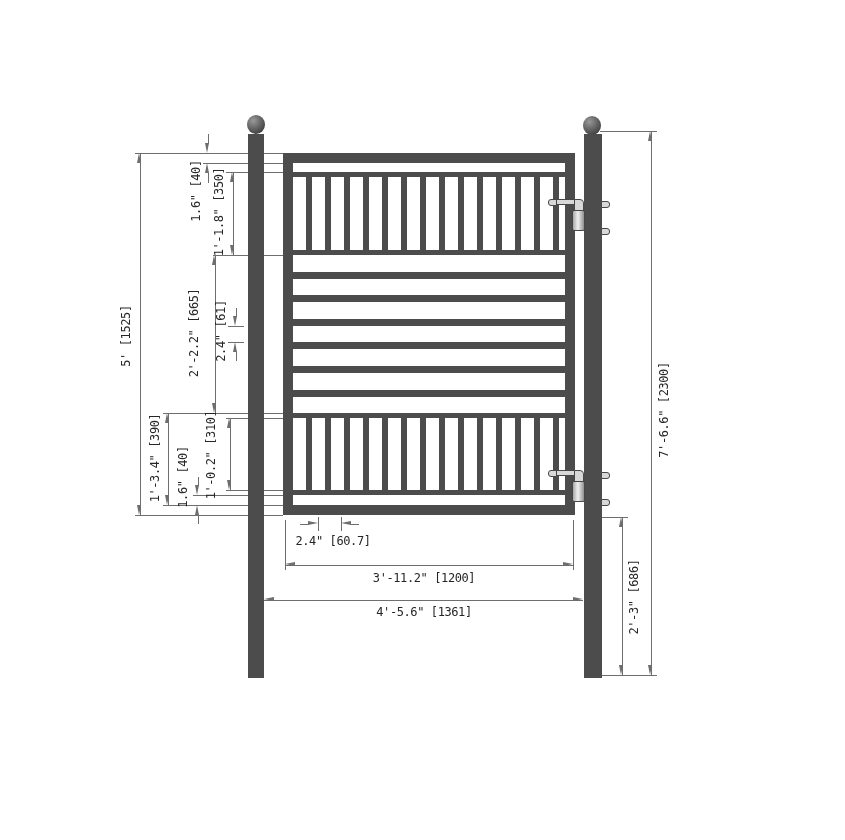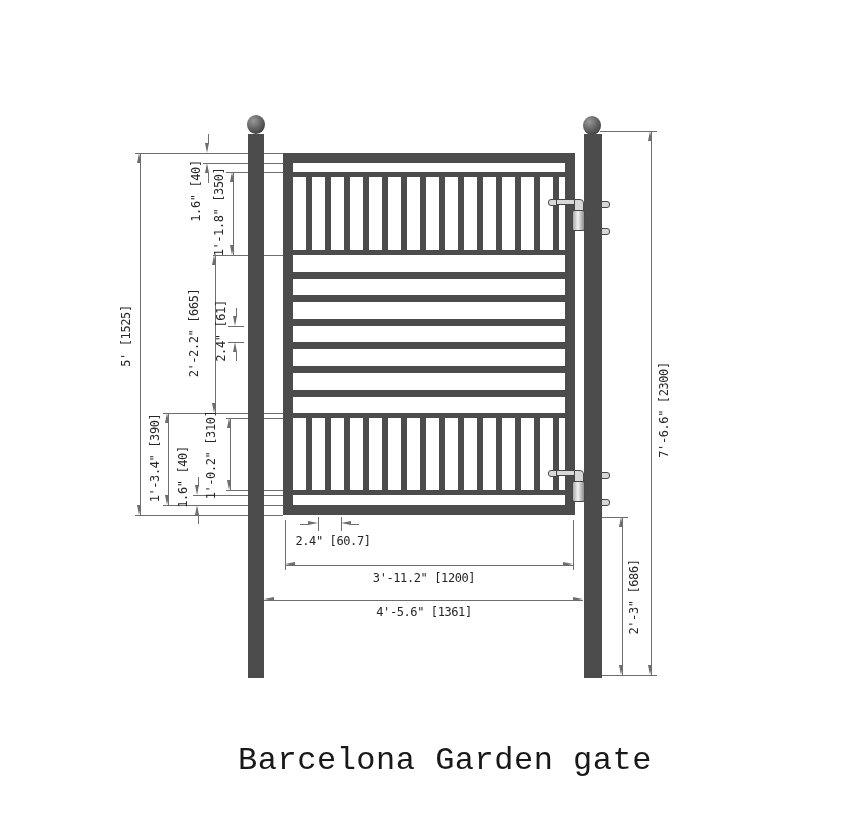--- a/index.html
+++ b/index.html
@@ -155,15 +155,14 @@
 
   <div>
     <div class="hingepart" style="left:548px;top:470px;width:9px;height:7px;border-radius:3px 0 0 3px;"></div>
     <div class="hingepart" style="left:556px;top:470px;width:22px;height:6px;"></div>
     <div class="hingepart" style="left:574px;top:470px;width:10px;height:13px;border-radius:0 4px 0 0;"></div>
     <div class="hingepart barrel" style="left:572px;top:481px;width:13px;height:21px;"></div>
     <div class="hingepart" style="left:601px;top:472px;width:9px;height:7px;border-radius:0 3px 3px 0;"></div>
     <div class="hingepart" style="left:601px;top:499px;width:9px;height:7px;border-radius:0 3px 3px 0;"></div>
   </div>
 
-  <div class="title" style="left:445px;top:760px;">Barcelona Garden gate</div>
 
 </div>
 
 </body></html>

